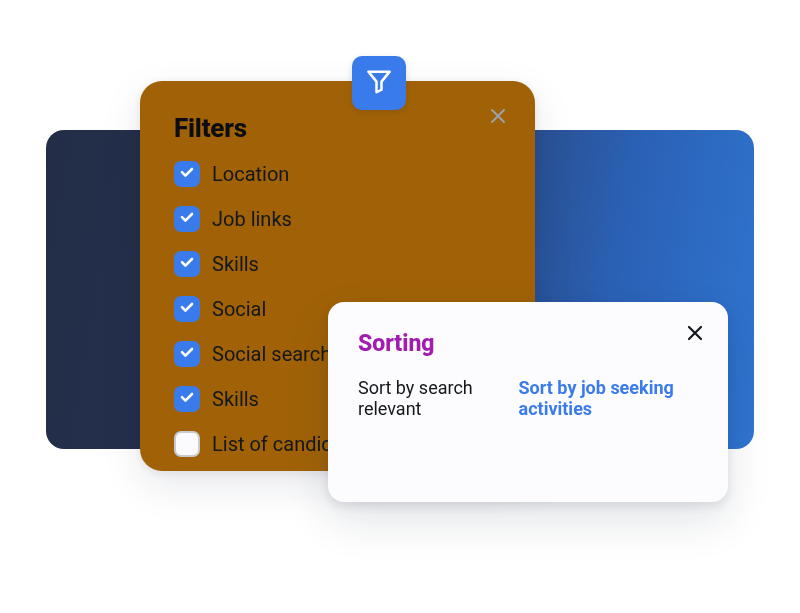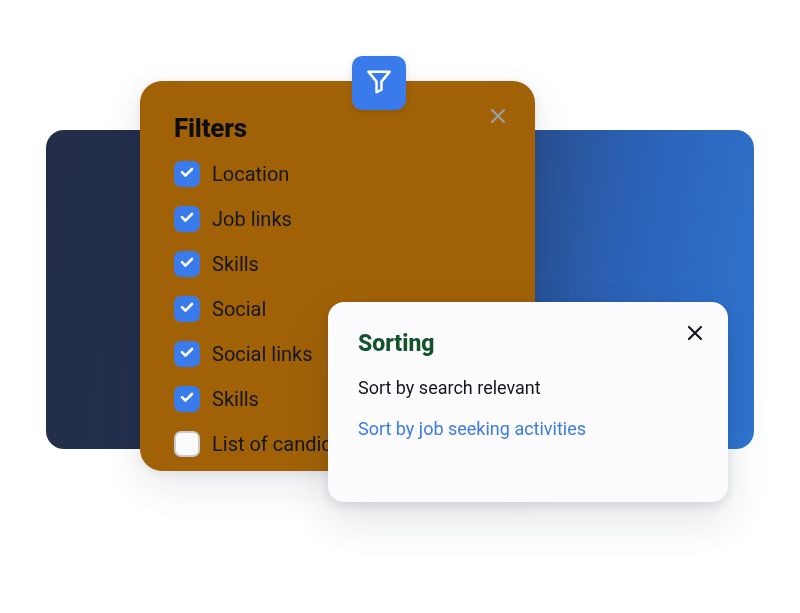--- a/index.html
+++ b/index.html
@@ -104,51 +104,51 @@
       width: 400px;
       height: 200px;
       background: #fcfcfe;
       border-radius: 16px;
       box-shadow: 0 18px 44px rgba(20,30,60,0.12), 0 4px 10px rgba(20,30,60,0.10);
       padding: 28px 30px 24px 30px;
     }
     .sorting-title {
       font-size: 23px;
       font-weight: 800;
-      color: #14532d;
+      color: #a21caf;
       margin-bottom: 20px;
     }
     .sorting-close {
       position: absolute;
       right: 22px;
       top: 22px;
       width: 22px;
       height: 22px;
       display: flex;
       align-items: center;
       justify-content: center;
       cursor: pointer;
       color: #14171c;
     }
     .sorting-options {
       display: flex;
-      flex-direction: column;
+      flex-direction: row;
       gap: 20px;
     }
     .sort-option {
       font-size: 18px;
       cursor: pointer;
     }
     .sort-option.regular {
       color: #14171c;
       font-weight: 400;
     }
     .sort-option.active {
       color: #3a7bec;
-      font-weight: 400;
+      font-weight: 700;
     }
   </style>
 </head>
 <body>
 
 <div class="stage">
 
   <div class="bg-bar"></div>
 
   <div class="filters-card">
@@ -192,21 +192,21 @@
               </svg></span>
           </div>
           <span class="filter-label">Social</span>
         </div>
         <div class="filter-item">
           <div class="checkbox checked">
             <span><svg width="16" height="16" viewBox="0 0 16 16" fill="none">
                 <path d="M3 8.2 L6.4 11.6 L13 5" stroke="#ffffff" stroke-width="2.6" stroke-linecap="round" stroke-linejoin="round"></path>
               </svg></span>
           </div>
-          <span class="filter-label">Social links</span>
+          <span class="filter-label">Social search</span>
         </div>
         <div class="filter-item">
           <div class="checkbox checked">
             <span><svg width="16" height="16" viewBox="0 0 16 16" fill="none">
                 <path d="M3 8.2 L6.4 11.6 L13 5" stroke="#ffffff" stroke-width="2.6" stroke-linecap="round" stroke-linejoin="round"></path>
               </svg></span>
           </div>
           <span class="filter-label">Skills</span>
         </div>
         <div class="filter-item">

